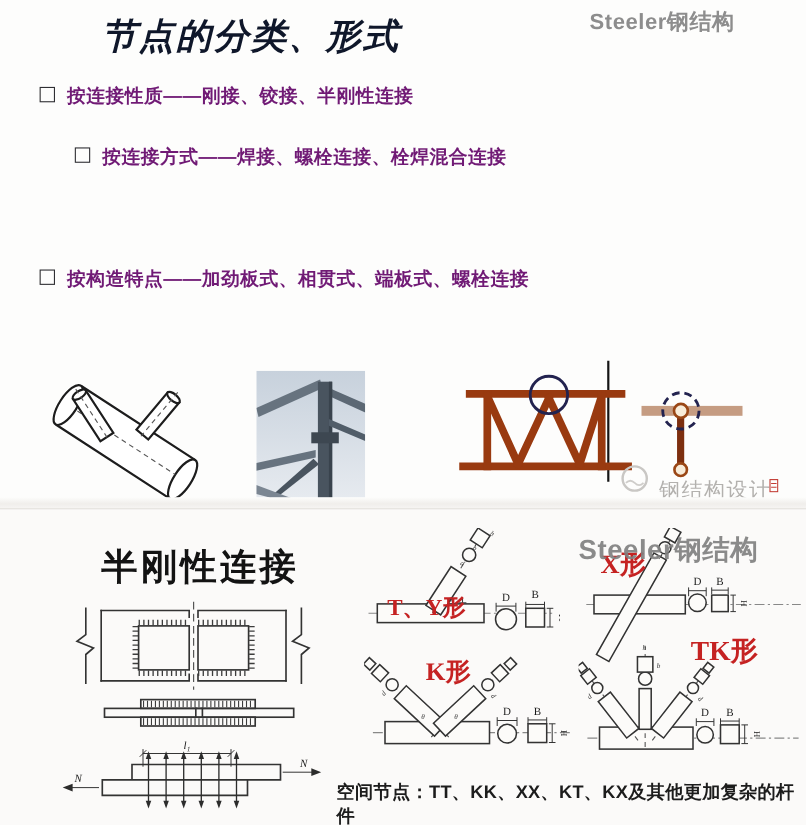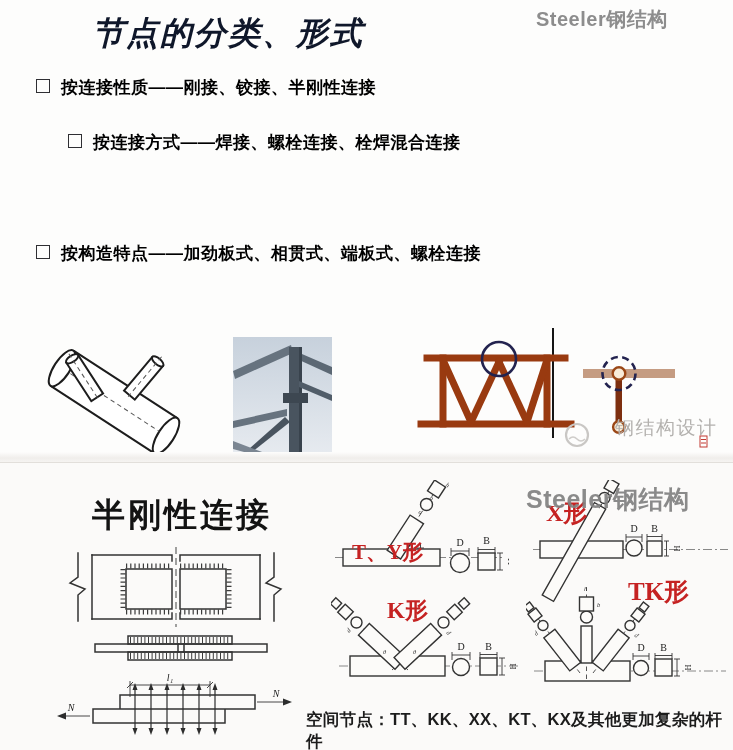--- a/index.html
+++ b/index.html
@@ -7,21 +7,21 @@
     width:733px;height:750px;position:relative;overflow:hidden;
     background:#fdfdfc;
     font-family:"Liberation Sans",sans-serif;
     color:#141414;
   }
   .abs{position:absolute;}
   
   #slide1{position:absolute;left:0;top:0;width:733px;height:458px;background:#fdfdfc;}
   .wm1{font-size:20px;font-weight:600;color:var(--watermarkGray);letter-spacing:.5px;}
   .title1{font-size:32px;font-weight:800;letter-spacing:2px;color:#0f172a;font-style:italic;}
-  .bullet{display:flex;align-items:flex-start;gap:11px;font-size:17px;font-weight:700;color:#000000;letter-spacing:.5px;}
+  .bullet{display:flex;align-items:flex-start;gap:11px;font-size:17px;font-weight:700;color:#701a75;letter-spacing:.5px;}
   .sqmark{width:12px;height:12px;border:1.7px solid #2f2f33;margin-top:3px;flex:0 0 auto;background:transparent;}
   .brandwm{font-size:19px;color:var(--brandGray);letter-spacing:1.5px;font-weight:500;}
   
   #slide2{position:absolute;left:0;top:462px;width:733px;height:288px;background:#fbfaf9;border-top:1px solid #e2dfdb;}
   .slidegap{position:absolute;left:0;top:452px;width:733px;height:10px;
     background:linear-gradient(#fdfdfc,#f0eeeb 60%,#f6f4f2);}
   .wm2{font-size:25px;font-weight:600;color:rgba(128,128,128,.92);letter-spacing:.5px;z-index:6;}
   .title2{font-size:33px;font-weight:800;letter-spacing:3px;color:#131313;}
   .jlabel{font-family:"Liberation Serif",serif;font-weight:700;color:var(--red);z-index:5;}
   .footer{font-size:16.5px;font-weight:700;color:#1c1c1c;letter-spacing:.3px;}
@@ -121,21 +121,21 @@
     <rect x="32.5" y="52" width="6.5" height="43" fill="var(--barBrown)"></rect>
     <circle cx="36" cy="45.5" r="16.5" fill="none" stroke="var(--navy)" stroke-width="2.6" stroke-dasharray="7 4.5"></circle>
     <circle cx="36" cy="45.5" r="6.3" fill="#f8ecd9" stroke="#9a4716" stroke-width="2.4"></circle>
     <circle cx="35.8" cy="99" r="5.7" fill="#f8ecd9" stroke="#9a4716" stroke-width="2.4"></circle>
   </svg>
 
   <svg class="abs" style="left:560px;top:418px;" width="34" height="34" viewBox="0 0 34 34">
     <circle cx="17" cy="17" r="11" fill="none" stroke="#c9c7c4" stroke-width="2.2"></circle>
     <path d="M9,21 q4,-4 8,0 q4,4 8,0" fill="none" stroke="#cfcdca" stroke-width="1.6"></path>
   </svg>
-  <div class="abs brandwm" style="left:599px;top:415px;margin-left:16px;">钢结构设计</div>
+  <div class="abs brandwm" style="left:599px;top:433px;">钢结构设计</div>
 
   <svg class="abs" style="left:699px;top:435px;" width="9" height="13" viewBox="0 0 9 13">
     <rect x="1" y="1" width="7" height="11" fill="none" stroke="#c23b33" stroke-width="1"></rect>
     <line x1="2" y1="4.5" x2="7" y2="4.5" stroke="#c23b33" stroke-width="1"></line>
     <line x1="2" y1="8" x2="7" y2="8" stroke="#c23b33" stroke-width="1"></line>
   </svg>
 </div>
 
 <div class="slidegap"></div>
 

